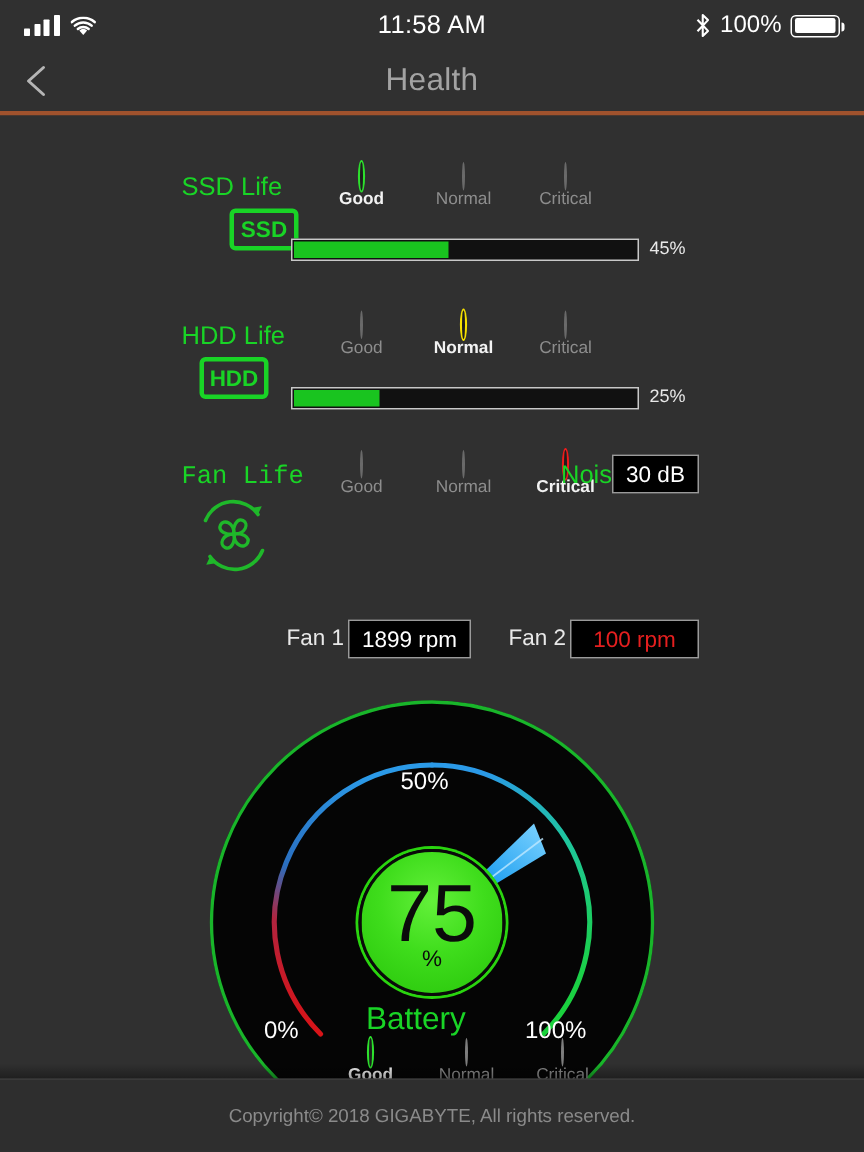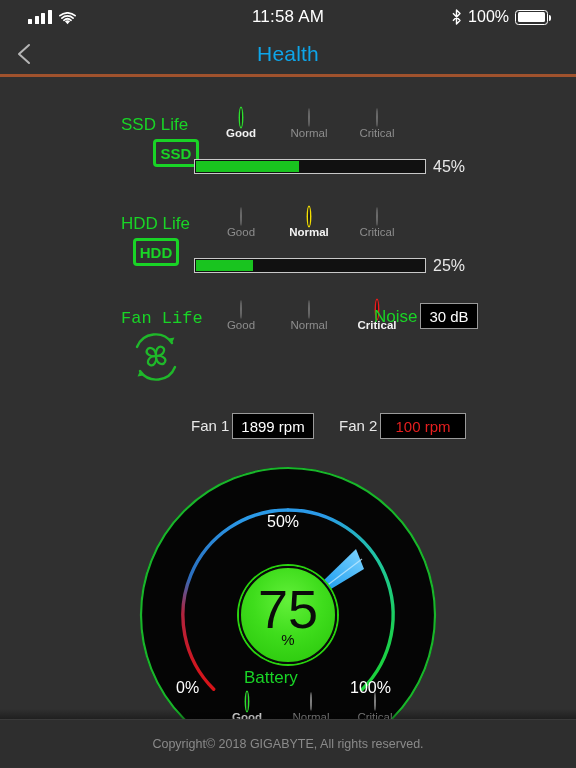--- a/index.html
+++ b/index.html
@@ -9,21 +9,21 @@
     font-family:"Liberation Sans", sans-serif;
     color:#dcdcdc;
     overflow:hidden;
     position:relative;
   }
 
   
   .statusbar{
     height:34px; width:100%;
     display:flex; align-items:center;
-    padding:0 28px;
+    padding:0 16px;
     background:#303030;
     position:relative;
   }
   .sb-left{ display:flex; align-items:flex-end; gap:7px; }
   .signal{ display:flex; align-items:flex-end; gap:2.5px; height:14px; }
   .signal i{ display:block; width:4px; background:#fff; border-radius:.5px; }
   .signal i:nth-child(1){ height:5px; }
   .signal i:nth-child(2){ height:8px; }
   .signal i:nth-child(3){ height:11px; }
   .signal i:nth-child(4){ height:14px; }
@@ -51,21 +51,21 @@
   .navbar{
     height:40px; position:relative;
     display:flex; align-items:center; justify-content:center;
     background:#303030;
   }
   .nav-back{
     position:absolute; left:12px; top:50%; transform:translateY(-50%);
     width:26px; height:26px; cursor:pointer;
   }
   .nav-title{
-    font-size:21px; color:#0ea5e9; letter-spacing:.2px;
+    font-size:21px; color:#a3a3a3; letter-spacing:.2px;
   }
   .nav-rule{ height:3px; background:#a0522d; width:100%; }
 
   
   .content{ position:relative; height:690px; background:#303030; }
 
   .row{ position:absolute; left:0; width:576px; }
 
   .sect-title{
     position:absolute; font-size:17px; color:#19d426;
@@ -94,21 +94,21 @@
   .radio.sel.critical .dot{ background:#ef1b1b; border-color:#1d1d1d; box-shadow:0 0 0 1.4px #ef1b1b;}
   .radio.dark .dot{ border-color:#7e7e7e; }
 
   
   .pbar{
     position:absolute; height:15px;
     border:1.4px solid #c8c8c8; background:#111;
     padding:1px;
   }
   .pbar i{ display:block; height:100%; background:#19c41f; }
-  .pval{ position:absolute; font-size:16px; color:#e8e8e8; white-space:nowrap; }
+  .pval{ position:absolute; font-size:12px; color:#e8e8e8; white-space:nowrap; }
 
   
   .vbox{
     position:absolute; background:#000;
     border:1.5px solid #9a9a9a;
     font-size:15px; color:#fff;
     display:flex; align-items:center; justify-content:center;
   }
   .vbox.red{ color:#e51f1f; }
   .vlabel{ position:absolute; font-size:15px; color:#e8e8e8; white-space:nowrap; }
@@ -129,21 +129,21 @@
     display:flex; flex-direction:column; align-items:center; justify-content:center;
     box-shadow:0 0 0 2px #2ad40f;
   }
   .gauge-center .num{
     font-size:54px; color:#0b0b0b; line-height:44px; margin-top:4px;
     font-family:"Liberation Sans", sans-serif;
   }
   .gauge-center .pct{ font-size:15px; color:#0b0b0b; line-height:14px; margin-top:2px; }
 
   .g-txt{ position:absolute; color:#fff; font-size:16px; white-space:nowrap; }
-  .g-battery{ position:absolute; color:#19d426; font-size:17px; white-space:nowrap; }
+  .g-battery{ position:absolute; color:#19d426; font-size:21px; white-space:nowrap; }
 
   
   .footer{
     position:absolute; left:0; bottom:0; width:576px; height:48px;
     background:#2e2e2e;
     display:flex; align-items:center; justify-content:center;
     border-top:1px solid #3a3a3a;
     font-size:12.5px; color:#8a8a8a;
   }
   .footer-shadow{
@@ -276,21 +276,21 @@
         <span class="dot"></span>
         <span class="lbl">Normal</span>
       </div>
       <div class="radio sel critical">
         <span class="dot"></span>
         <span class="lbl">Critical</span>
       </div>
     </div>
 
     <div class="glabel" style="left:360px; top:230px;margin-left:14px;">Noise</div>
-    <div class="vbox" style="left:408px; top:226px; width:58px; height:26px;margin-left:12px;">30 dB</div>
+    <div class="vbox" style="left:408px; top:226px; width:58px; height:26px;">30 dB</div>
 
     <div class="vlabel" style="left:191px; top:340px;">Fan 1</div>
     <div class="vbox" style="left:232px; top:336px; width:82px; height:26px;">1899 rpm</div>
 
     <div class="vlabel" style="left:339px; top:340px;">Fan 2</div>
     <div class="vbox red" style="left:380px; top:336px; width:86px; height:26px;">100 rpm</div>
   </div>
 
   <div class="gauge">
     <svg width="300" height="300" viewBox="0 0 300 300">

